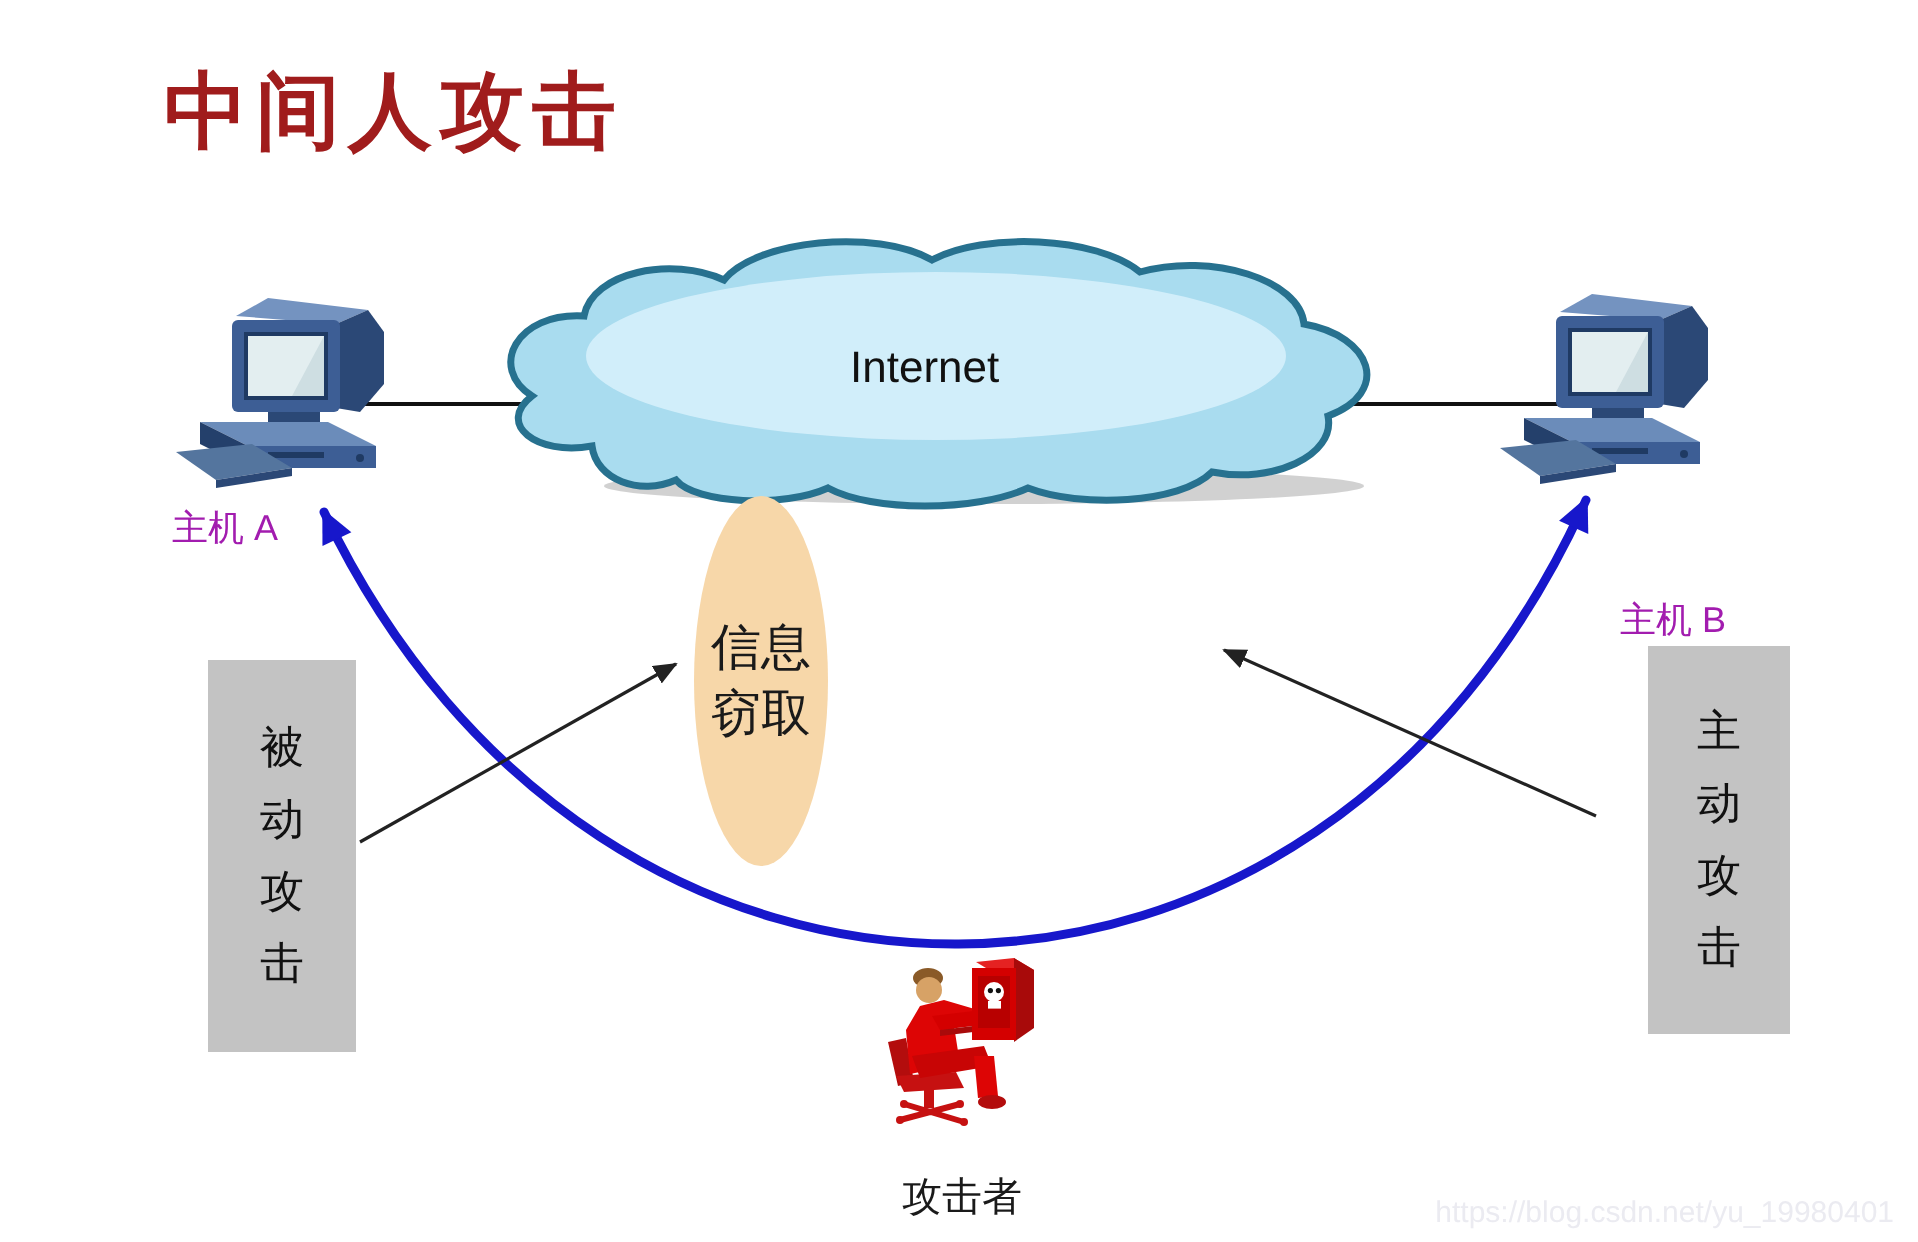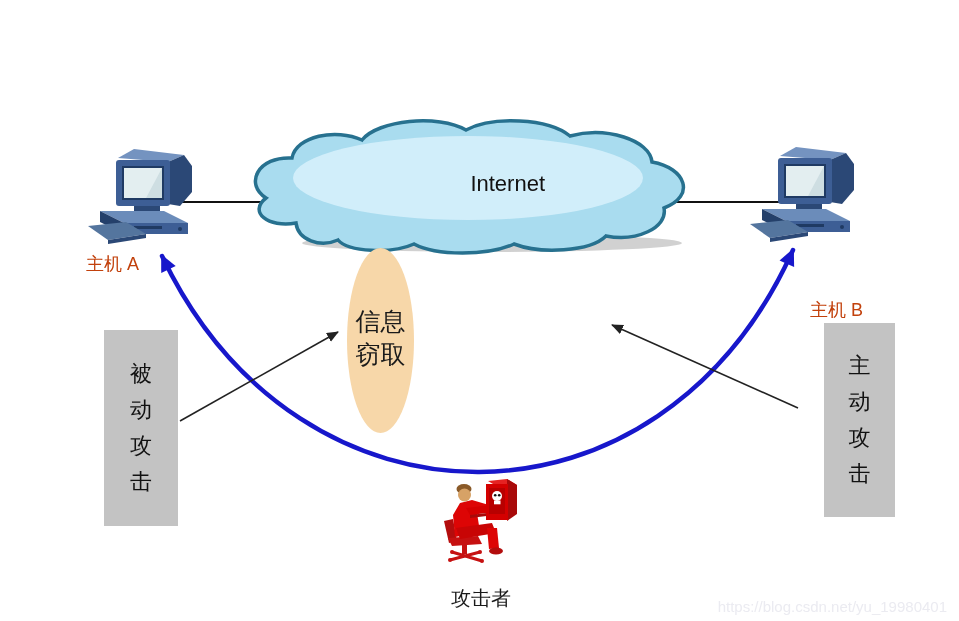--- a/index.html
+++ b/index.html
@@ -17,31 +17,31 @@
   .cloud-hi{fill:var(--cloud-highlight,#D6EFFA);opacity:.85;}
   .cloud-shadow{fill:#9a9a9a;opacity:.45;}
 
   .link-line{stroke:#111111;stroke-width:2;}
   .thin-arrow{stroke:#222222;stroke-width:1.6;}
   .curve{fill:none;stroke:var(--curve-blue,#1717CB);stroke-width:4.5;stroke-linecap:round;}
   .blue-head{fill:var(--curve-blue,#1717CB);}
   .black-head{fill:#222222;}
 
   .internet-label{
-    position:absolute;left:425px;top:171px;width:120px;text-align:right;
+    position:absolute;left:425px;top:171px;width:120px;text-align:left;
     font-size:22px;color:#111111;
   }
 
-  .host-label{position:absolute;font-size:18px;color:#c2410c;white-space:nowrap;}
+  .host-label{position:absolute;font-size:18px;color:#a21caf;white-space:nowrap;}
   .host-label.a{left:86px;top:252px;}
   .host-label.b{left:810px;top:254px;margin-top:44px;}
 
   .bubble{
     position:absolute;border-radius:50%;
-    display:flex;align-items:center;justify-content:center;font-family:Liberation Mono, monospace;
+    display:flex;align-items:center;justify-content:center;
   }
   .bubble.orange{left:347px;top:248px;width:67px;height:185px;background:var(--bubble-orange,#F7D7A9);}
   .bubble.purple{left:535px;top:255px;width:66px;height:181px;background:var(--bubble-purple,#DBC8F0);}
   .bubble-label{
     width:2.1em;font-size:25px;line-height:1.3;color:#1a1a1a;
     text-align:center;word-break:break-all;
   }
 
   .attack-box{
     position:absolute;background:var(--box-gray,#C3C3C3);
@@ -62,20 +62,21 @@
   .watermark{
     position:absolute;right:12px;bottom:6px;
     font-size:15px;color:var(--watermark-gray,#EBEBF1);
   }
 </style>
 </head>
 <body>
 
 <div class="stage">
 
+  <h1 class="page-title">中间人攻击</h1>
 
   <svg width="959" height="621" viewBox="0 0 959 621">
     <defs>
       <marker id="ahBlue" markerUnits="userSpaceOnUse" markerWidth="22" markerHeight="20" refX="16" refY="9" orient="auto-start-reverse">
         <path class="blue-head" d="M1,1 L18,9 L1,17 Z"></path>
       </marker>
       <marker id="ahBlack" markerUnits="userSpaceOnUse" markerWidth="14" markerHeight="12" refX="11" refY="5" orient="auto">
         <path class="black-head" d="M0,0 L12,5 L0,10 Z"></path>
       </marker>
       <clipPath id="cloudClip">

